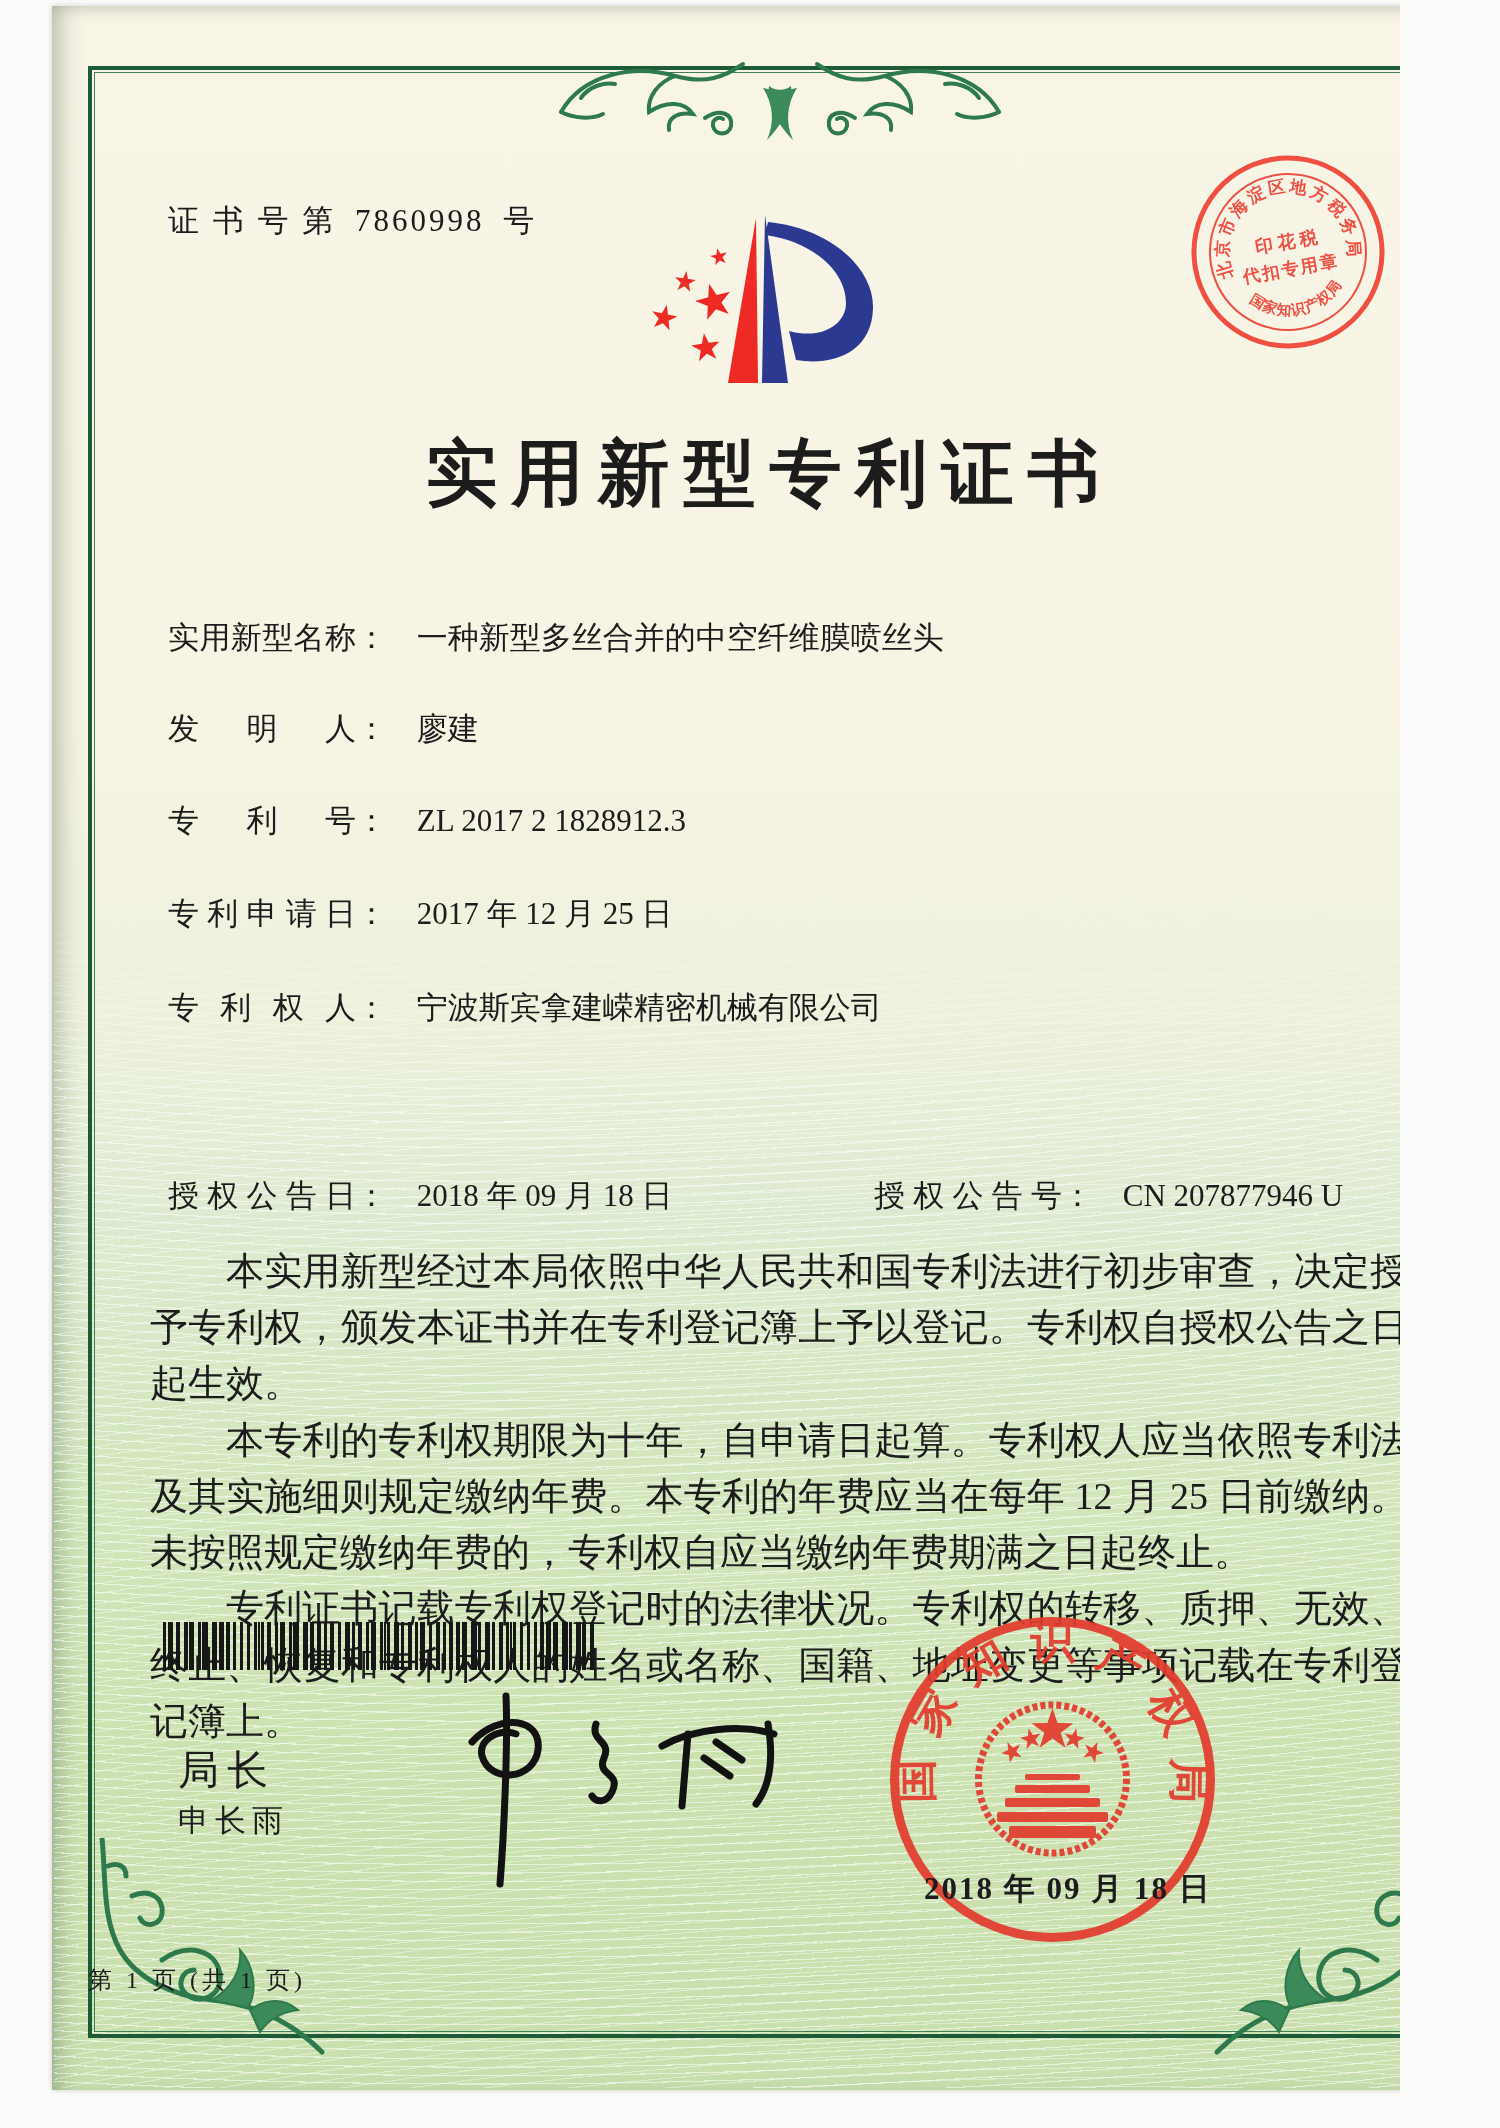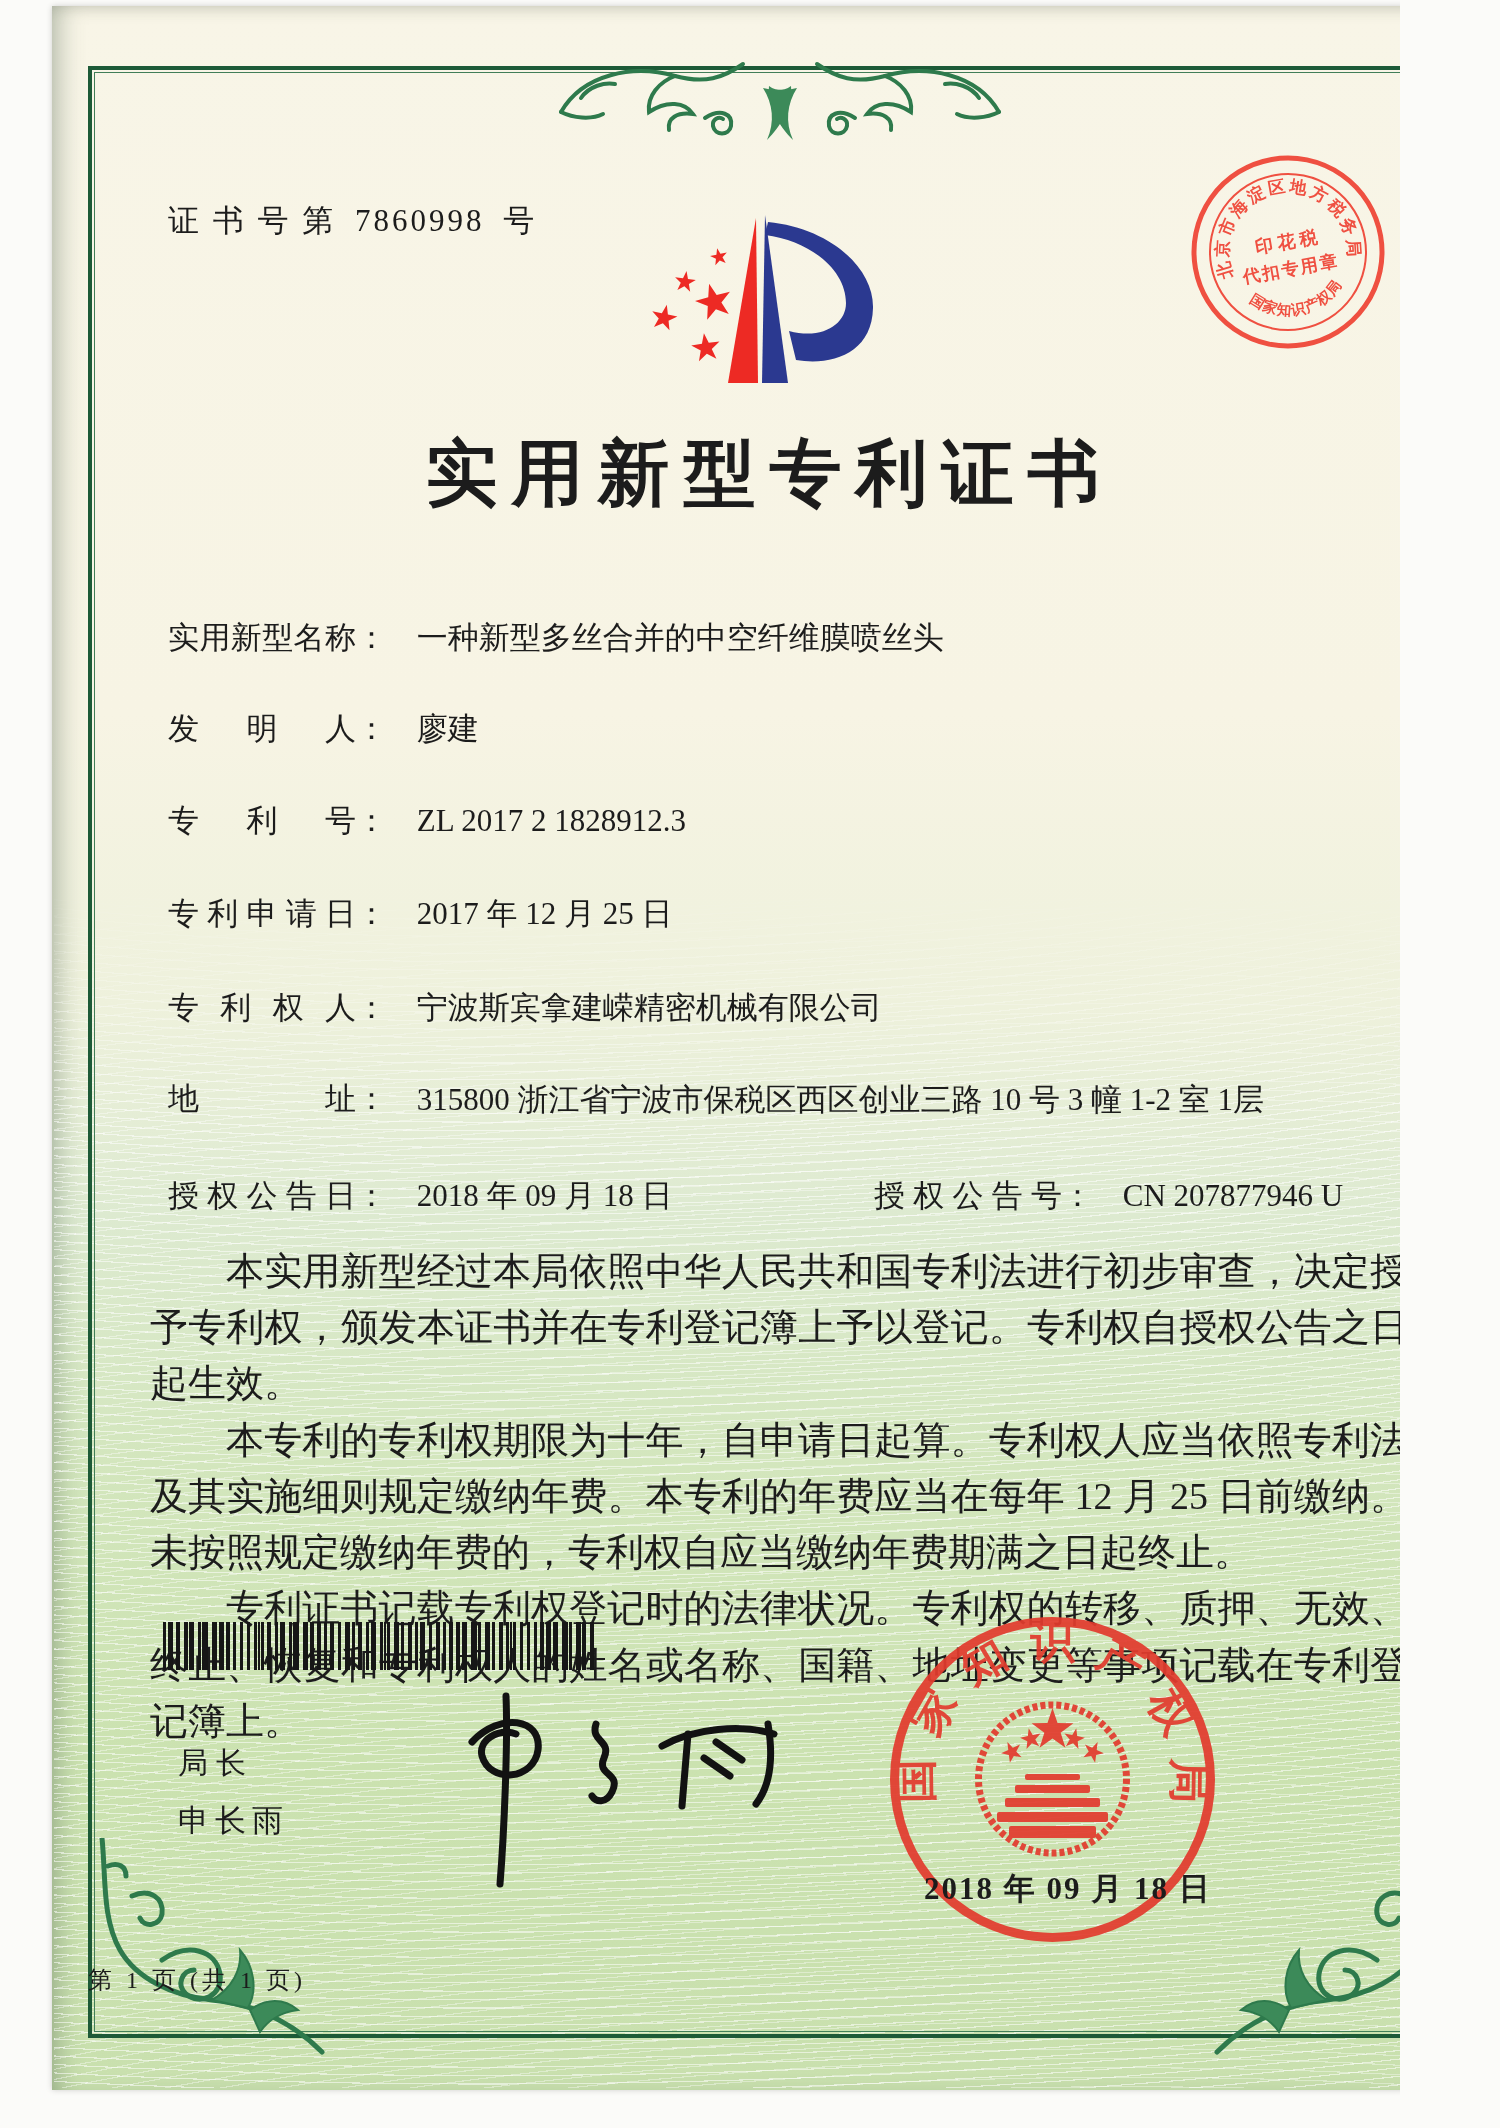--- a/index.html
+++ b/index.html
@@ -29,21 +29,21 @@
   .field .wrapval{display:inline-block;width:1010px;white-space:normal;vertical-align:top;line-height:1.45;}
   .grant-no{left:822px;top:1169px;font-size:31px;white-space:nowrap;}
   .grant-no .flabel{width:188px;}
   .body-text{left:98px;top:1237px;width:1258px;font-size:38px;line-height:1.48;text-align:justify;}
   .body-text p{margin:0;text-indent:2em;}
   .barcode{left:111px;top:1616px;width:432px;height:48px;
            background:
              repeating-linear-gradient(90deg,#161616 0 3px,transparent 3px 7px),
              repeating-linear-gradient(90deg,#161616 0 2px,transparent 2px 13px),
              repeating-linear-gradient(90deg,transparent 0 5px,#161616 5px 7px,transparent 7px 18px);}
-  .commissioner{left:126px;top:1737px;font-size:30px;letter-spacing:8px;}
+  .commissioner{left:126px;top:1737px;font-size:41px;letter-spacing:8px;}
   .commissioner-name{left:126px;top:1794px;font-size:31px;letter-spacing:6px;font-family:Liberation Mono, monospace;}
   .seal-date{left:872px;top:1862px;font-size:31px;letter-spacing:2px;font-weight:600;z-index:6;}
   .footer{left:36px;width:1378px;top:1958px;text-align:left;font-size:24px;letter-spacing:4px;}
   .logo{left:566px;top:206px;}
   .tax-stamp{left:1136px;top:146px;transform:rotate(-10deg);opacity:.95;}
   .office-seal{left:833px;top:1606px;opacity:.93;z-index:5;}
   .signature{left:368px;top:1678px;z-index:2;}
   .dragon{left:503px;top:50px;}
   .corner-bl{left:40px;top:1832px;}
   .corner-br{left:1160px;top:1832px;transform:scaleX(-1);}
@@ -152,24 +152,20 @@
       <span class="flabel">专利号</span><span>：</span>
       <span class="fvalue">ZL 2017 2 1828912.3</span>
     </div>
     <div class="abs field" style="top:887px">
       <span class="flabel">专利申请日</span><span>：</span>
       <span class="fvalue">2017 年 12 月 25 日</span>
     </div>
     <div class="abs field" style="top:981px">
       <span class="flabel">专利权人</span><span>：</span>
       <span class="fvalue">宁波斯宾拿建嵘精密机械有限公司</span>
-    </div>
-    <div class="abs field" style="top:1072px">
-      <span class="flabel">地址</span><span>：</span>
-      <span class="fvalue wrapval">315800 浙江省宁波市保税区西区创业三路 10 号 3 幢 1-2 室 1层</span>
     </div>
     <div class="abs field" style="top:1169px">
       <span class="flabel">授权公告日</span><span>：</span>
       <span class="fvalue">2018 年 09 月 18 日</span>
     </div>
     <div class="abs grant-no">
       <span class="flabel">授权公告号</span><span>：</span>
       <span class="fvalue">CN 207877946 U</span>
     </div>
 

